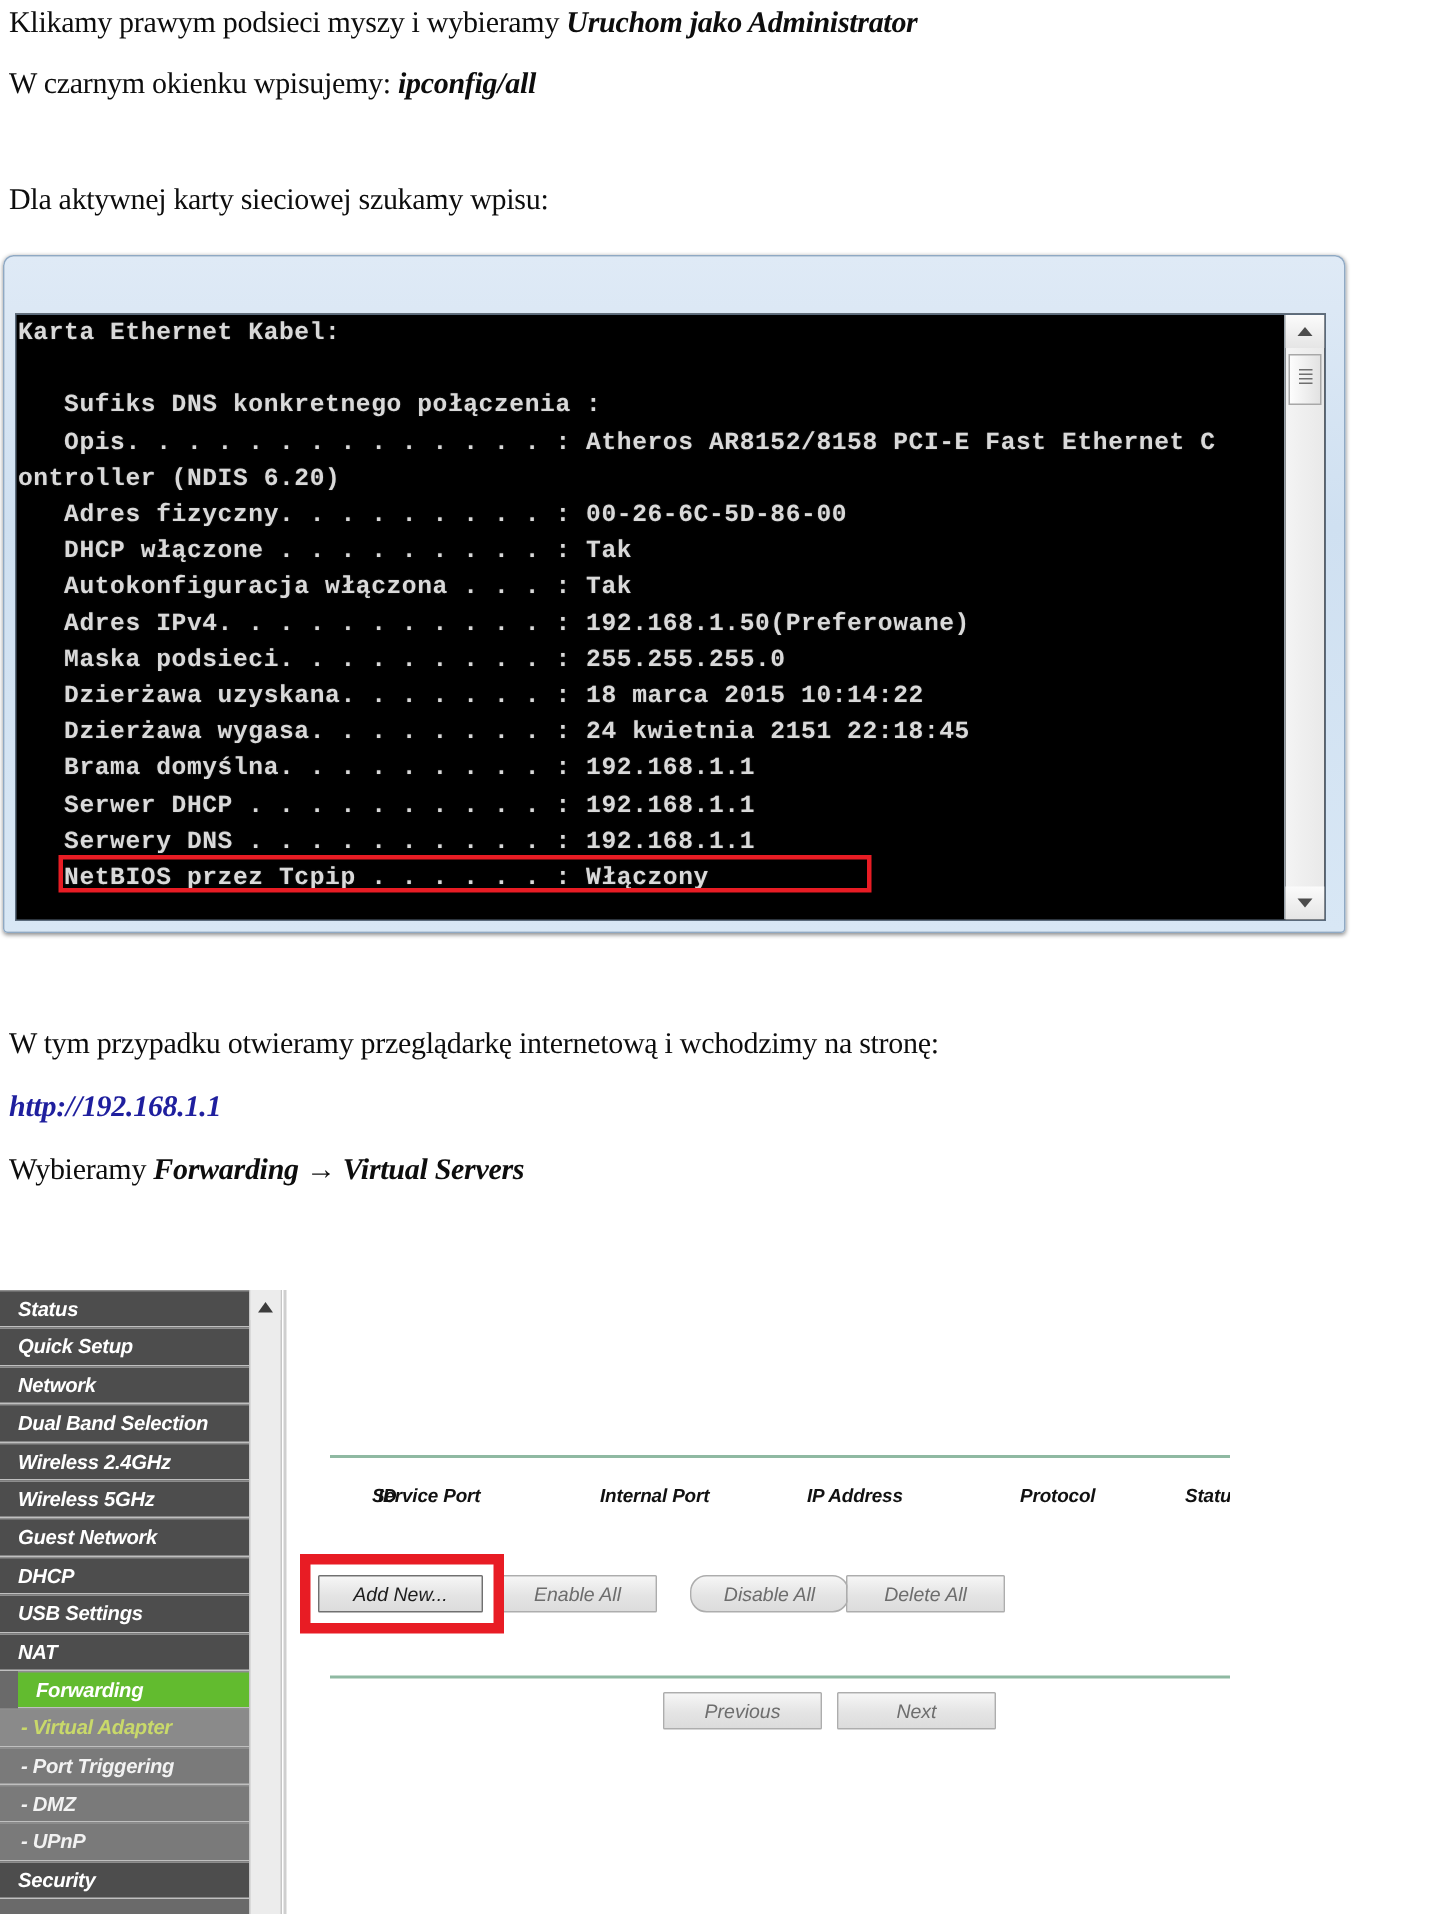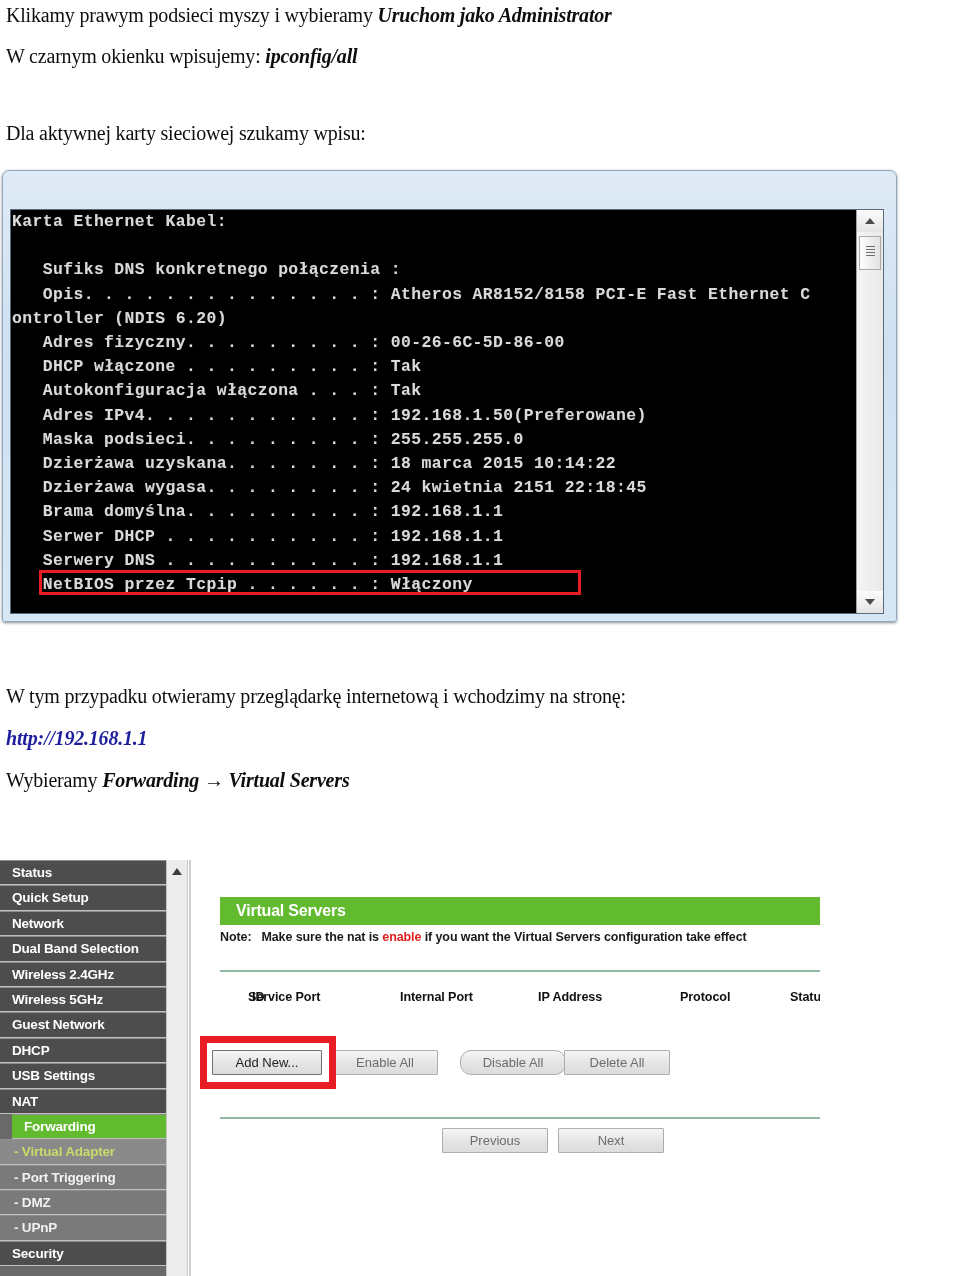--- a/index.html
+++ b/index.html
@@ -155,20 +155,21 @@
     pointer-events:none;
   }
 
   
   #router{
     position:absolute;
     left:0px; top:860px;
     width:820px; height:416px;
     background:#ffffff;
     overflow:hidden;
+    font-style:italic;
   }
   #router-sidebar{
     position:absolute;left:0;top:0;width:166px;height:416px;
     background:#6a6a6a;
   }
   #sidebar-top-strip{
     position:absolute;left:0;top:0;width:166px;height:11px;
     background:#9a9a9a;border-bottom:1px solid #b5b5b5;
   }
   .nav-item{
@@ -372,23 +373,21 @@
 
   <div id="sidebar-scroll">
     <div class="sb-up">
         <i></i>
       </div>
   </div>
   <div id="panel-divider"></div>
 
   <div id="router-main">
 
-    <div id="vs-header">Virtual Servers</div>
-
-    <div id="vs-note"><span class="lbl">Note:</span><span class="body">Make sure the nat is </span><span class="enable">enable</span><span class="body"> if you want the Virtual Servers configuration take effect</span></div>
+
 
     <div class="hr-green" id="hr1"></div>
 
     <div id="vs-table-head">
       <span class="col-id">ID</span>
       <span class="col-service">Service Port</span>
       <span class="col-internal">Internal Port</span>
       <span class="col-ip">IP Address</span>
       <span class="col-protocol">Protocol</span>
       <span class="col-status">Status</span>

